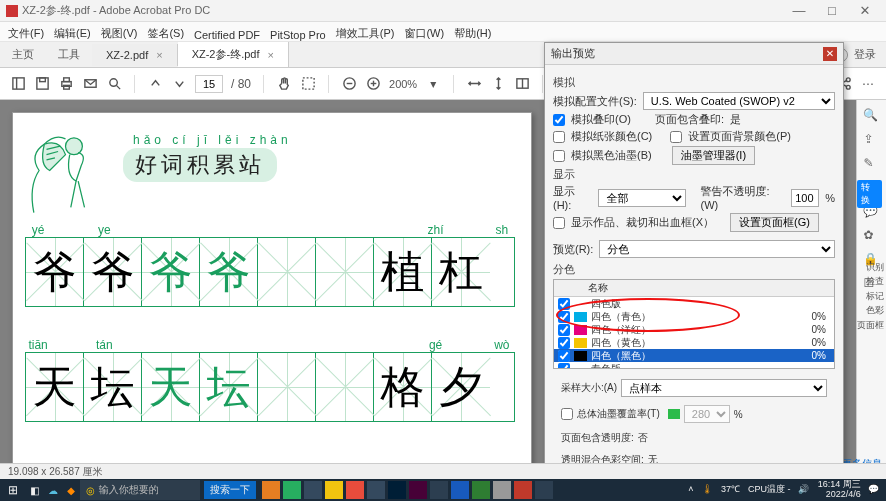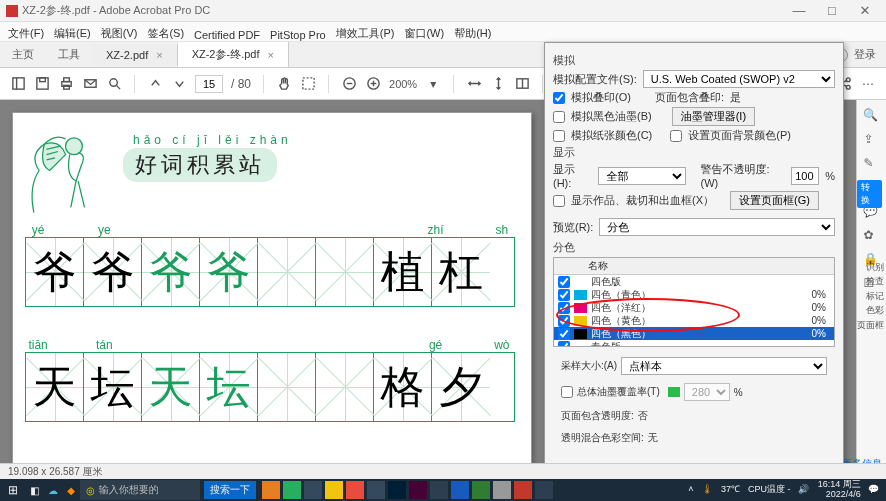--- a/index.html
+++ b/index.html
@@ -396,42 +396,46 @@
       <div>页面框</div>
     </div>
   </div>
   <div class="cloud-note">
     <span>bud 中存储和共</span><br><span>文件</span>
   </div>
   <div class="more-link">更多信息</div>
 </div>
 
 <div class="panel">
+  <div class="panel-header">
+    <span>输出预览</span>
+    <span class="close">✕</span>
+  </div>
   <div class="panel-body">
     <div class="section-lbl">模拟</div>
     <div class="row">
       <label>模拟配置文件(S):</label>
       <select class="wfull"><option>U.S. Web Coated (SWOP) v2</option></select>
     </div>
     <div class="row">
       <input type="checkbox" checked="" style="">
       <label>模拟叠印(O)</label>
       <span style="margin-left:18px">页面包含叠印:</span>
       <span>是</span>
     </div>
     <div class="row">
       <input type="checkbox" style="">
-      <label>模拟黑色油墨(B)</label>
-      <button class="btn" style="margin-left:14px">油墨管理器(I)</button>
-    </div>
-    <div class="row">
-      <input type="checkbox" style="">
       <label>模拟纸张颜色(C)</label>
       <input type="checkbox" style="margin-left: 12px;">
       <label>设置页面背景颜色(P)</label>
+    </div>
+    <div class="row">
+      <input type="checkbox" style="">
+      <label>模拟黑色油墨(B)</label>
+      <button class="btn" style="margin-left:14px">油墨管理器(I)</button>
     </div>
 
     <div class="section-lbl" style="margin-top:0">显示</div>
     <div class="row">
       <label>显示(H):</label>
       <select style="width:90px"><option>全部</option></select>
       <label style="margin-left:8px">警告不透明度:(W)</label>
       <input class="txt" style="width: 28px;" value="100">
       <span>%</span>
     </div>

